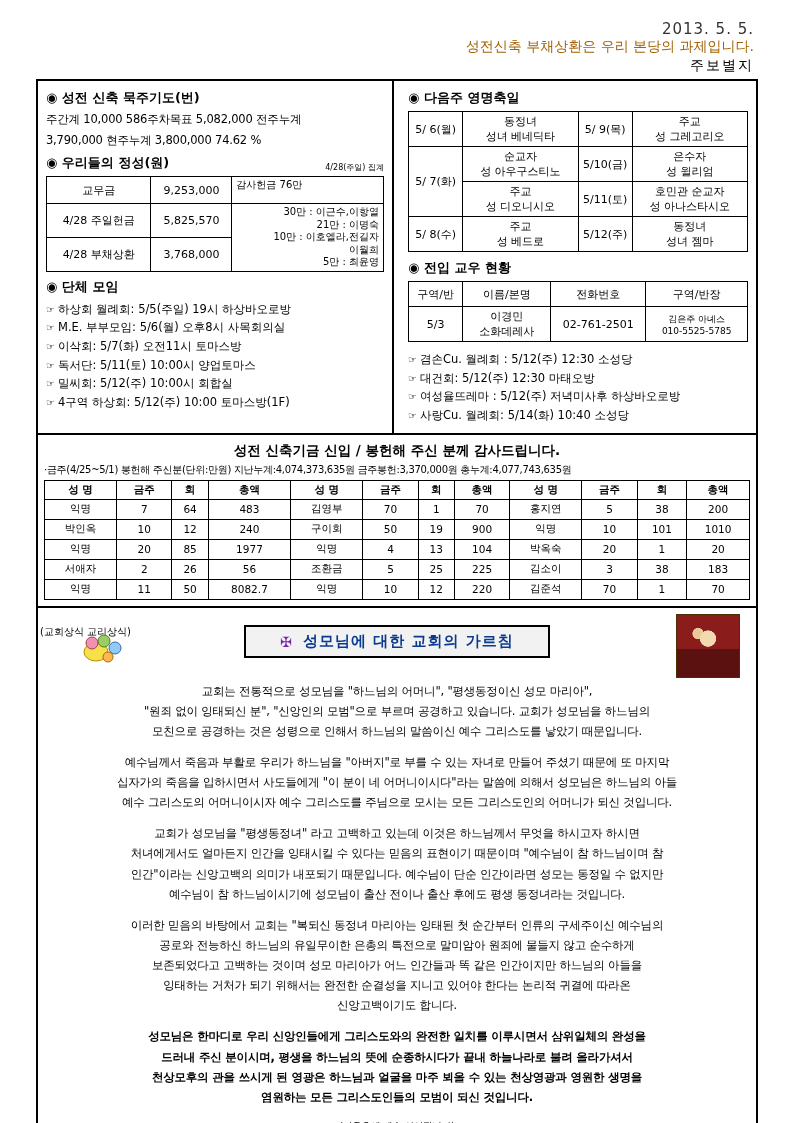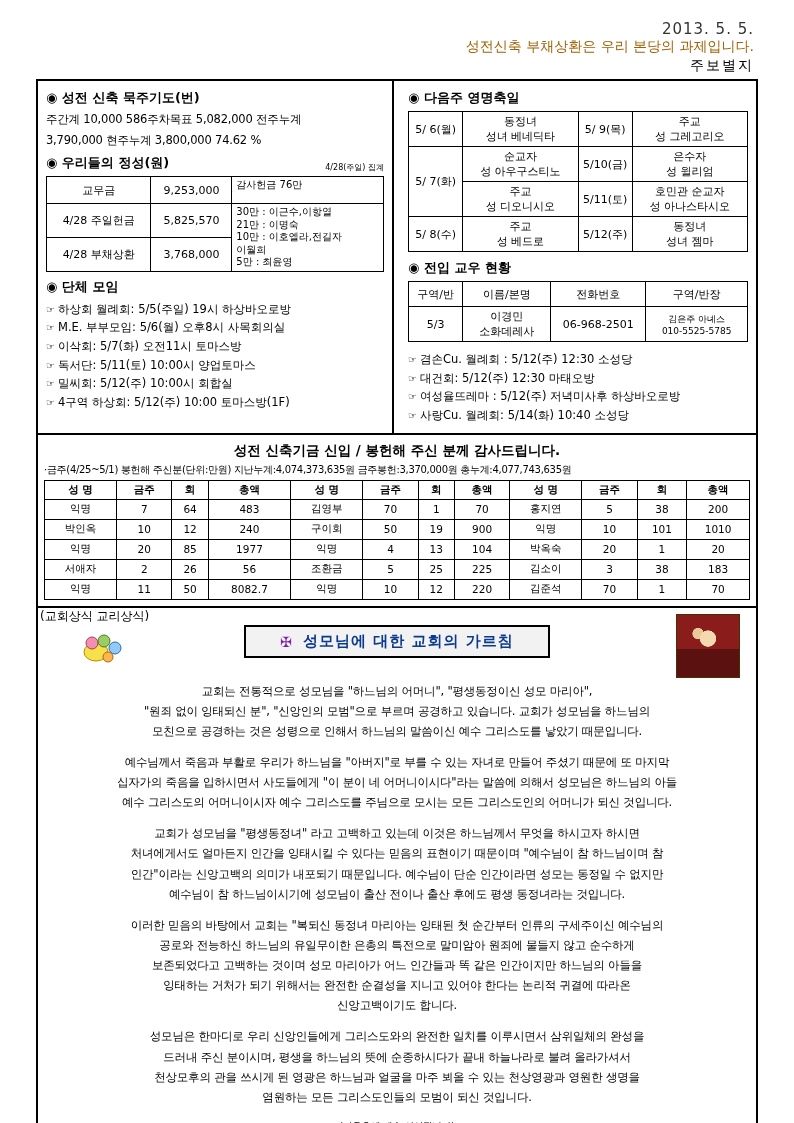--- a/index.html
+++ b/index.html
@@ -57,21 +57,21 @@
 
   
   .art{padding:6px 10px 10px 10px;position:relative;}
   .art-head{display:flex;align-items:center;justify-content:center;position:relative;height:56px;}
   .art-banner{
     border:2px solid #000;background:#f2f2f2;
     padding:5px 34px;font-size:15px;font-weight:bold;color:#0a3a8f;letter-spacing:1px;
     display:flex;align-items:center;gap:10px;
   }
   .art-banner .cross{color:#7a1fa2;font-size:14px;}
-  .corner-txt{position:absolute;left:2px;top:0;font-size:12px;}
+  .corner-txt{position:absolute;left:2px;top:17px;font-size:10px;}
   .flower{position:absolute;left:34px;top:16px;width:54px;height:40px;}
   .icon-img{position:absolute;right:6px;top:0px;width:62px;height:62px;border:1px solid #4a3000;
     background:
       radial-gradient(circle at 50% 38%, #f2d9b0 0 16%, rgba(0,0,0,0) 17%),
       radial-gradient(circle at 34% 30%, #e9c89a 0 9%, rgba(0,0,0,0) 10%),
       linear-gradient(#8a1c1c 0 55%, #5c1111 55% 100%);
   }
   .art p{font-size:11.5px;line-height:1.75;text-align:center;margin:11px 6px;letter-spacing:-0.2px;}
   .art .closing{font-size:9.5px;margin-top:8px;}
 </style>
@@ -104,21 +104,21 @@
         <table class="t-offer">
           <tbody>
               <tr>
             <td class="lbl">교무금</td>
             <td class="amt">9,253,000</td>
             <td class="note note-title" rowspan="1">감사헌금  76만</td>
           </tr>
           <tr>
             <td class="lbl">4/28 주일헌금</td>
             <td class="amt">5,825,570</td>
-            <td class="note" rowspan="2" style="white-space:pre-line;text-align:left;">30만 : 이근수,이항열
+            <td class="note" rowspan="2" style="white-space:pre-line;text-align:right;">30만 : 이근수,이항열
 21만 : 이명숙
 10만 : 이호엘라,전길자
 이월희
 5만 : 최윤영</td>
           </tr>
           <tr>
             <td class="lbl">4/28 부채상환</td>
             <td class="amt">3,768,000</td>
           </tr>
         </tbody>
@@ -181,21 +181,21 @@
               <tr>
             <th style="width:16%">구역/반</th>
             <th style="width:26%">이름/본명</th>
             <th style="width:28%">전화번호</th>
             <th style="width:30%">구역/반장</th>
           </tr>
           <tr>
             <td>5/3</td>
             <td style="white-space:pre-line;">이경민
 소화데레사</td>
-            <td>06-968-2501</td>
+            <td>02-761-2501</td>
             <td style="white-space:pre-line;font-size:9px;">김은주 아녜스
 010-5525-5785</td>
           </tr>
         </tbody>
           </table>
 
         <div class="meet" style="margin-top:8px;">
           <div><span class="chk">☞</span><span>겸손Cu. 월례회 : 5/12(주) 12:30   소성당</span></div>
           <div><span class="chk">☞</span><span>대건회: 5/12(주) 12:30  마태오방</span></div>
           <div><span class="chk">☞</span><span>여성율뜨레마 : 5/12(주) 저녁미사후   하상바오로방</span></div>
@@ -326,21 +326,21 @@
 예수 그리스도의 어머니이시자 예수 그리스도를 주님으로 모시는 모든 그리스도인의 어머니가 되신 것입니다.</p>
       <p style="white-space:pre-line;">교회가 성모님을 "평생동정녀" 라고 고백하고 있는데 이것은 하느님께서 무엇을 하시고자 하시면
 처녀에게서도 얼마든지 인간을 잉태시킬 수 있다는 믿음의 표현이기 때문이며 "예수님이 참 하느님이며 참
 인간"이라는 신앙고백의 의미가 내포되기 때문입니다. 예수님이 단순 인간이라면 성모는 동정일 수 없지만
 예수님이 참 하느님이시기에 성모님이 출산 전이나 출산 후에도 평생 동정녀라는 것입니다.</p>
       <p style="white-space:pre-line;">이러한 믿음의 바탕에서 교회는 "복되신 동정녀 마리아는 잉태된 첫 순간부터 인류의 구세주이신 예수님의
 공로와 전능하신 하느님의 유일무이한 은총의 특전으로 말미암아 원죄에 물들지 않고 순수하게
 보존되었다고 고백하는 것이며 성모 마리아가 어느 인간들과 똑 같은 인간이지만 하느님의 아들을
 잉태하는 거처가 되기 위해서는 완전한 순결성을 지니고 있어야 한다는  논리적 귀결에 따라온
 신앙고백이기도 합니다.</p>
-      <p style="white-space:pre-line;">성모님은 한마디로 우리 신앙인들에게 그리스도와의 완전한 일치를 이루시면서 삼위일체의 완성을
+      <p style="white-space:pre-line;font-weight:bold;">성모님은 한마디로 우리 신앙인들에게 그리스도와의 완전한 일치를 이루시면서 삼위일체의 완성을
 드러내 주신 분이시며, 평생을 하느님의 뜻에 순종하시다가 끝내 하늘나라로 불려 올라가셔서
 천상모후의 관을 쓰시게 된 영광은 하느님과 얼굴을 마주 뵈올 수 있는 천상영광과 영원한 생명을
 염원하는 모든 그리스도인들의 모범이 되신 것입니다.</p>
       <p class="closing">(다음호에 계속 이어집니다)</p>
     </div>
 
   </div>
 </div>
 
 </body></html>

